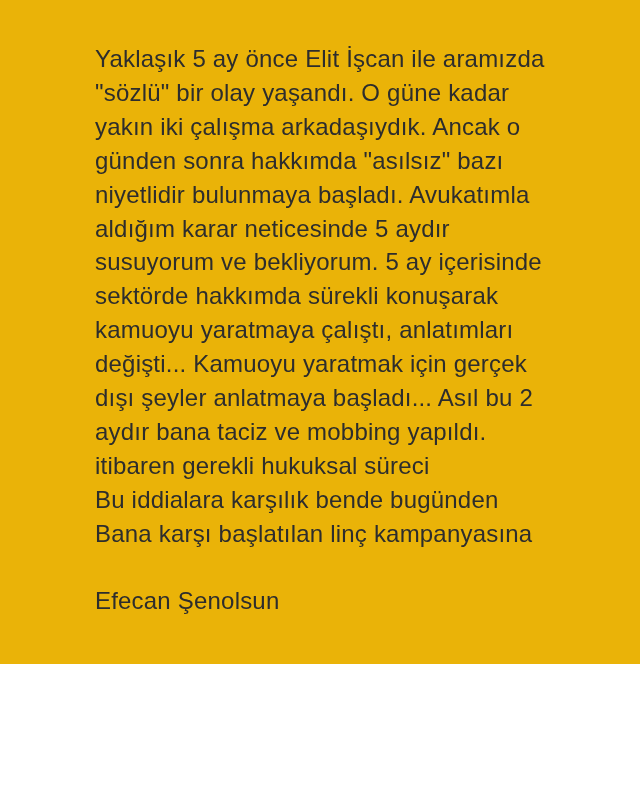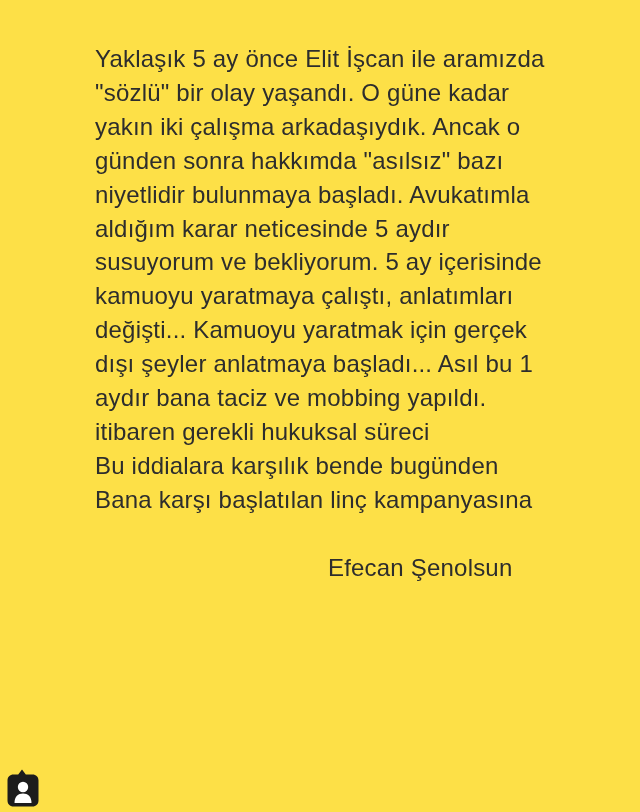--- a/index.html
+++ b/index.html
@@ -3,42 +3,41 @@
 <meta charset="utf-8">
 <style>
   html, body {
     margin: 0;
     padding: 0;
     background: #ffffff;
   }
   .canvas {
     position: relative;
     width: 640px;
-    height: 812px;
-    background: #fde047;
+    height: 664px;
+    background: #eab308;
     overflow: hidden;
     font-family: "Liberation Sans", "DejaVu Sans", sans-serif;
   }
   .statement {
     position: absolute;
     left: 95px;
     top: 42px;
     width: 500px;
     font-size: 24px;
     line-height: 33.9px;
     letter-spacing: 0.2px;
     color: #2d2d2d;
     font-weight: 400;
   }
   .statement .line {
     white-space: nowrap;
   }
   .signature {
     margin-top: 33.9px;
-    margin-left: 233px;
     white-space: nowrap;
   }
   .tag-badge {
     position: absolute;
     left: 7px;
     top: 768px;
     width: 32px;
     height: 40px;
     padding: 0;
     border: none;
@@ -56,23 +55,24 @@
 <div class="canvas">
 
   <div class="statement">
     <div class="line">Yaklaşık 5 ay önce Elit İşcan ile aramızda</div>
     <div class="line">"sözlü" bir olay yaşandı. O güne kadar</div>
     <div class="line">yakın iki çalışma arkadaşıydık. Ancak o</div>
     <div class="line">günden sonra hakkımda "asılsız" bazı</div>
     <div class="line">niyetlidir bulunmaya başladı. Avukatımla</div>
     <div class="line">aldığım karar neticesinde 5 aydır</div>
     <div class="line">susuyorum ve bekliyorum. 5 ay içerisinde</div>
+    <div class="line">sektörde hakkımda sürekli konuşarak</div>
     <div class="line">kamuoyu yaratmaya çalıştı, anlatımları</div>
     <div class="line">değişti... Kamuoyu yaratmak için gerçek</div>
-    <div class="line">dışı şeyler anlatmaya başladı... Asıl bu 1</div>
+    <div class="line">dışı şeyler anlatmaya başladı... Asıl bu 2</div>
     <div class="line">aydır bana taciz ve mobbing yapıldı.</div>
     <div class="line">itibaren gerekli hukuksal süreci</div>
     <div class="line">Bu iddialara karşılık bende bugünden</div>
     <div class="line">Bana karşı başlatılan linç kampanyasına</div>
     <div class="signature">Efecan Şenolsun</div>
   </div>
 
   <button class="tag-badge" aria-label="Tagged people">
     <svg width="32" height="40" viewBox="0 0 32 40" xmlns="http://www.w3.org/2000/svg">
       <path d="M11.2 6.5 L15 1.5 L18.8 6.5 H25.5 C29.1 6.5 31.5 8.9 31.5 12.5 V32.5 C31.5 36.1 29.1 38.5 25.5 38.5 H6.5 C2.9 38.5 0.5 36.1 0.5 32.5 V12.5 C0.5 8.9 2.9 6.5 6.5 6.5 Z" fill="#1c1c1c"></path>

